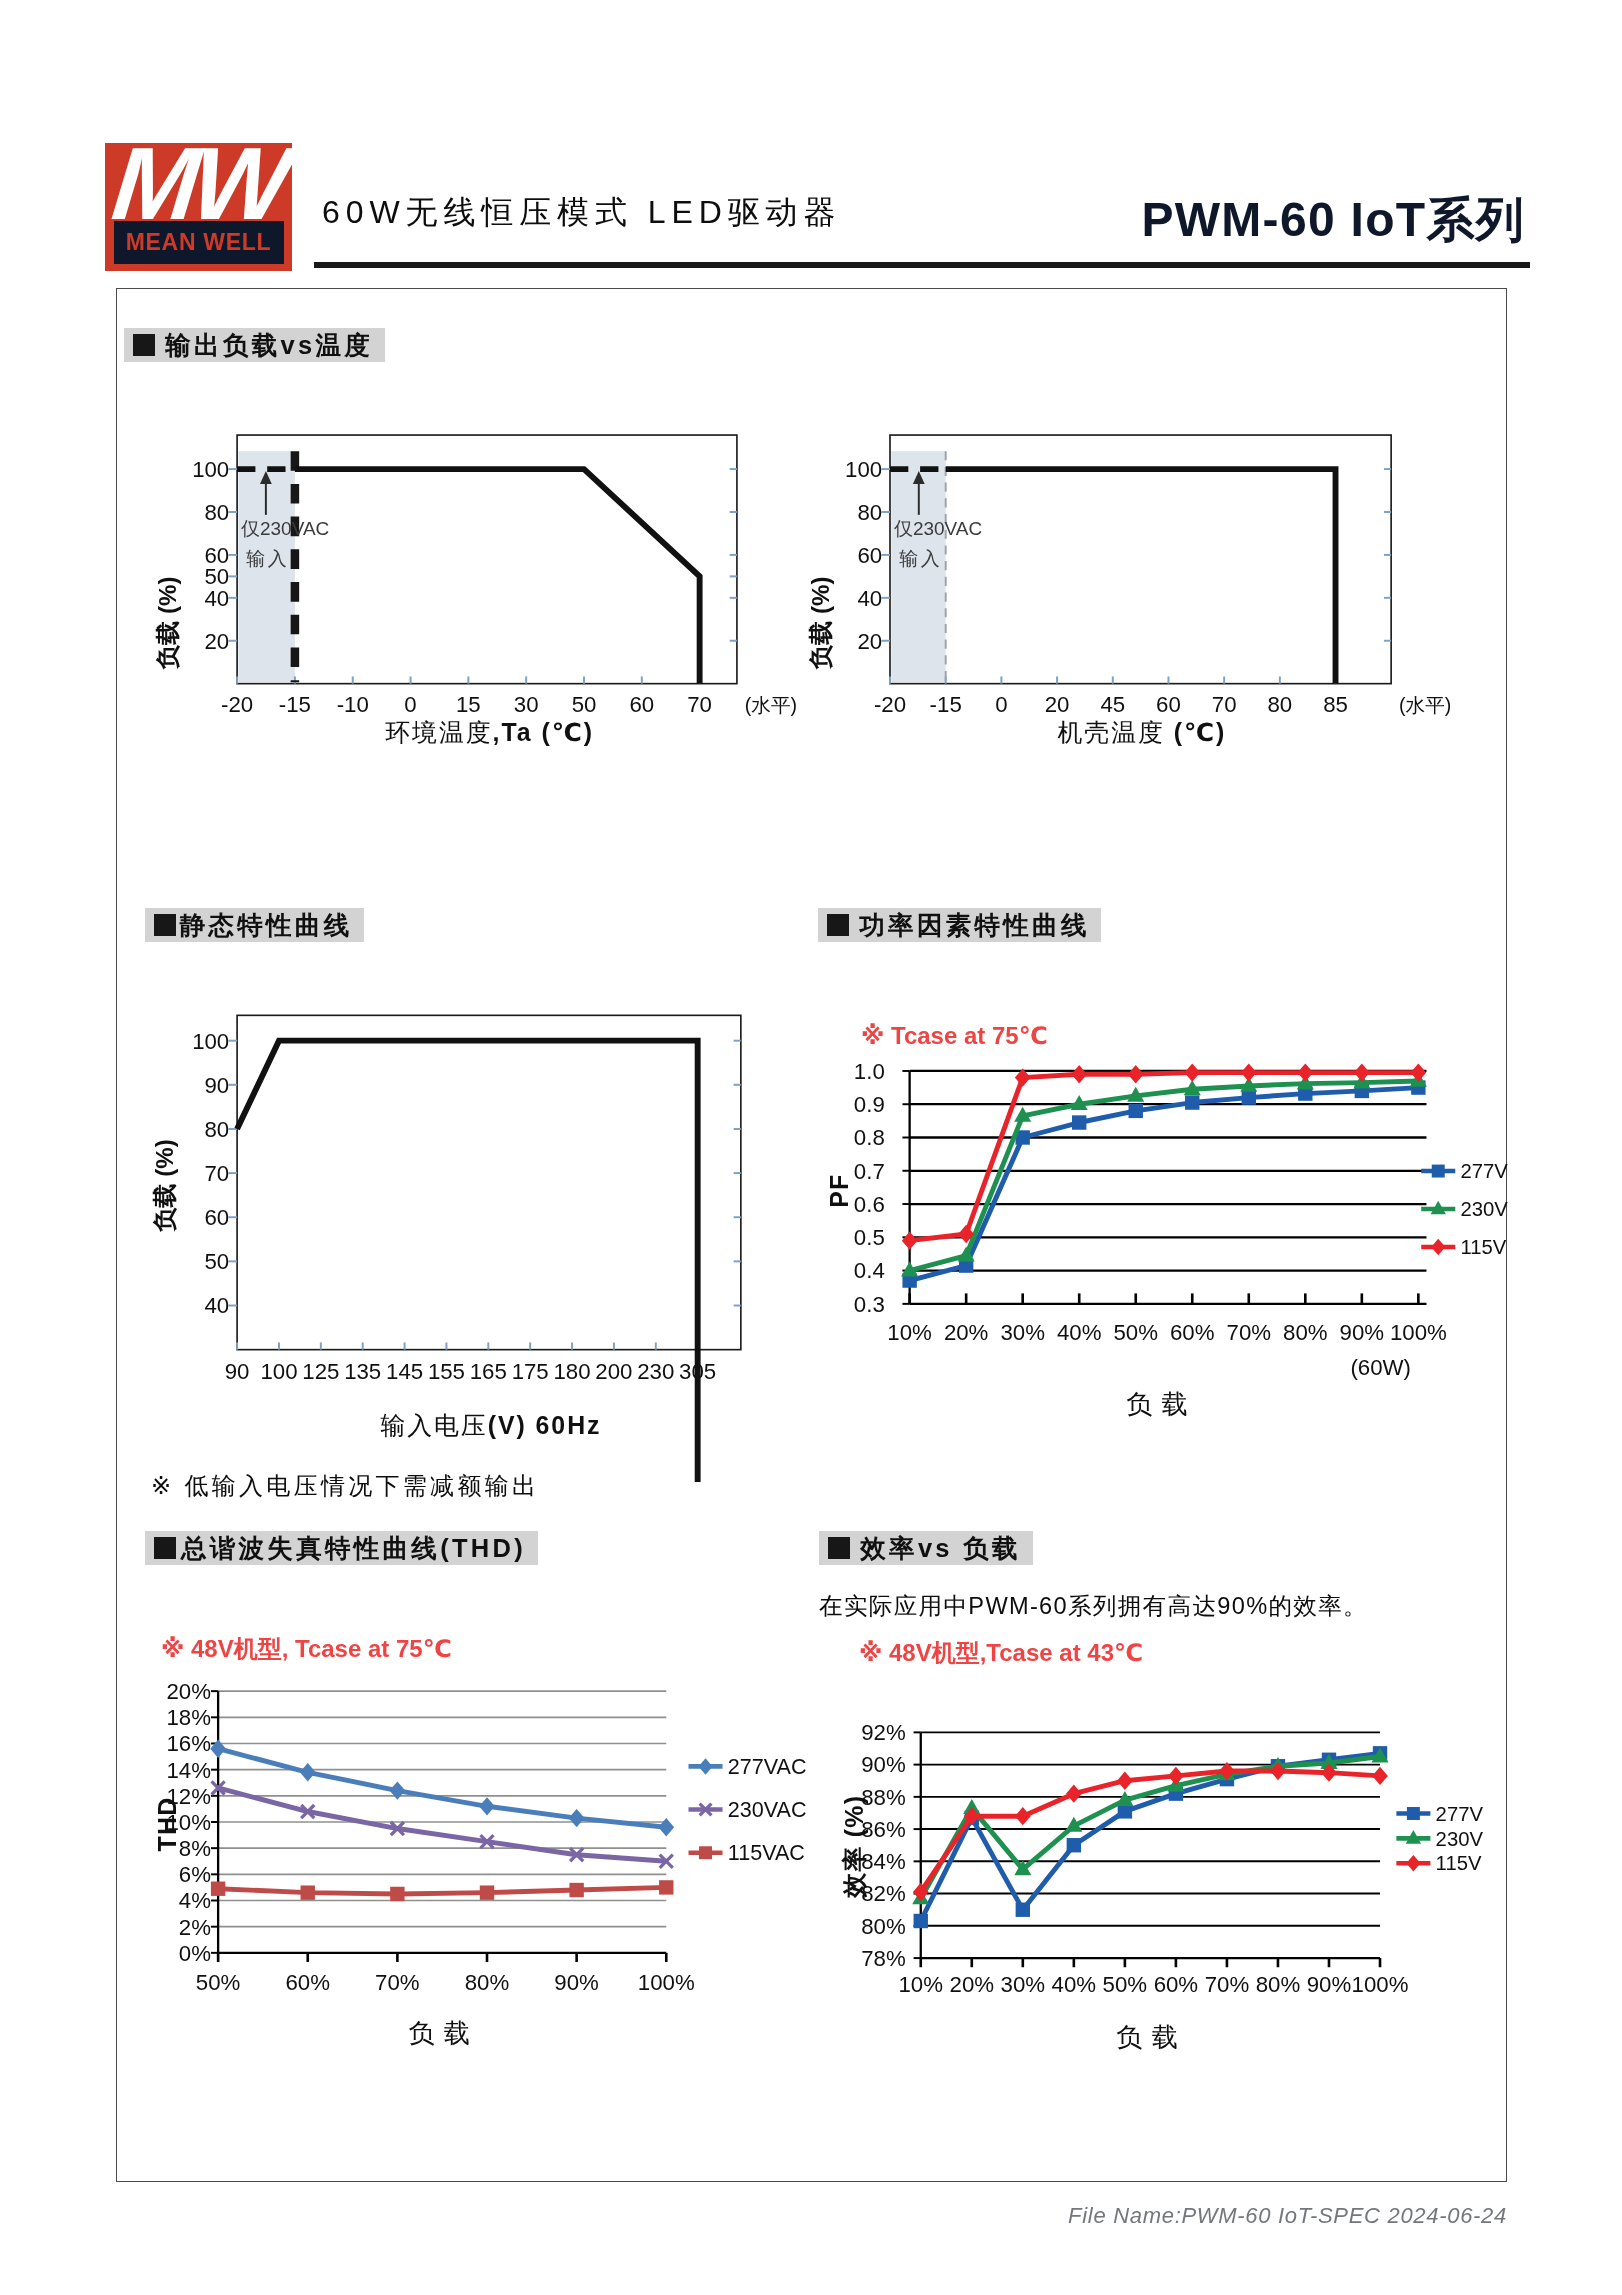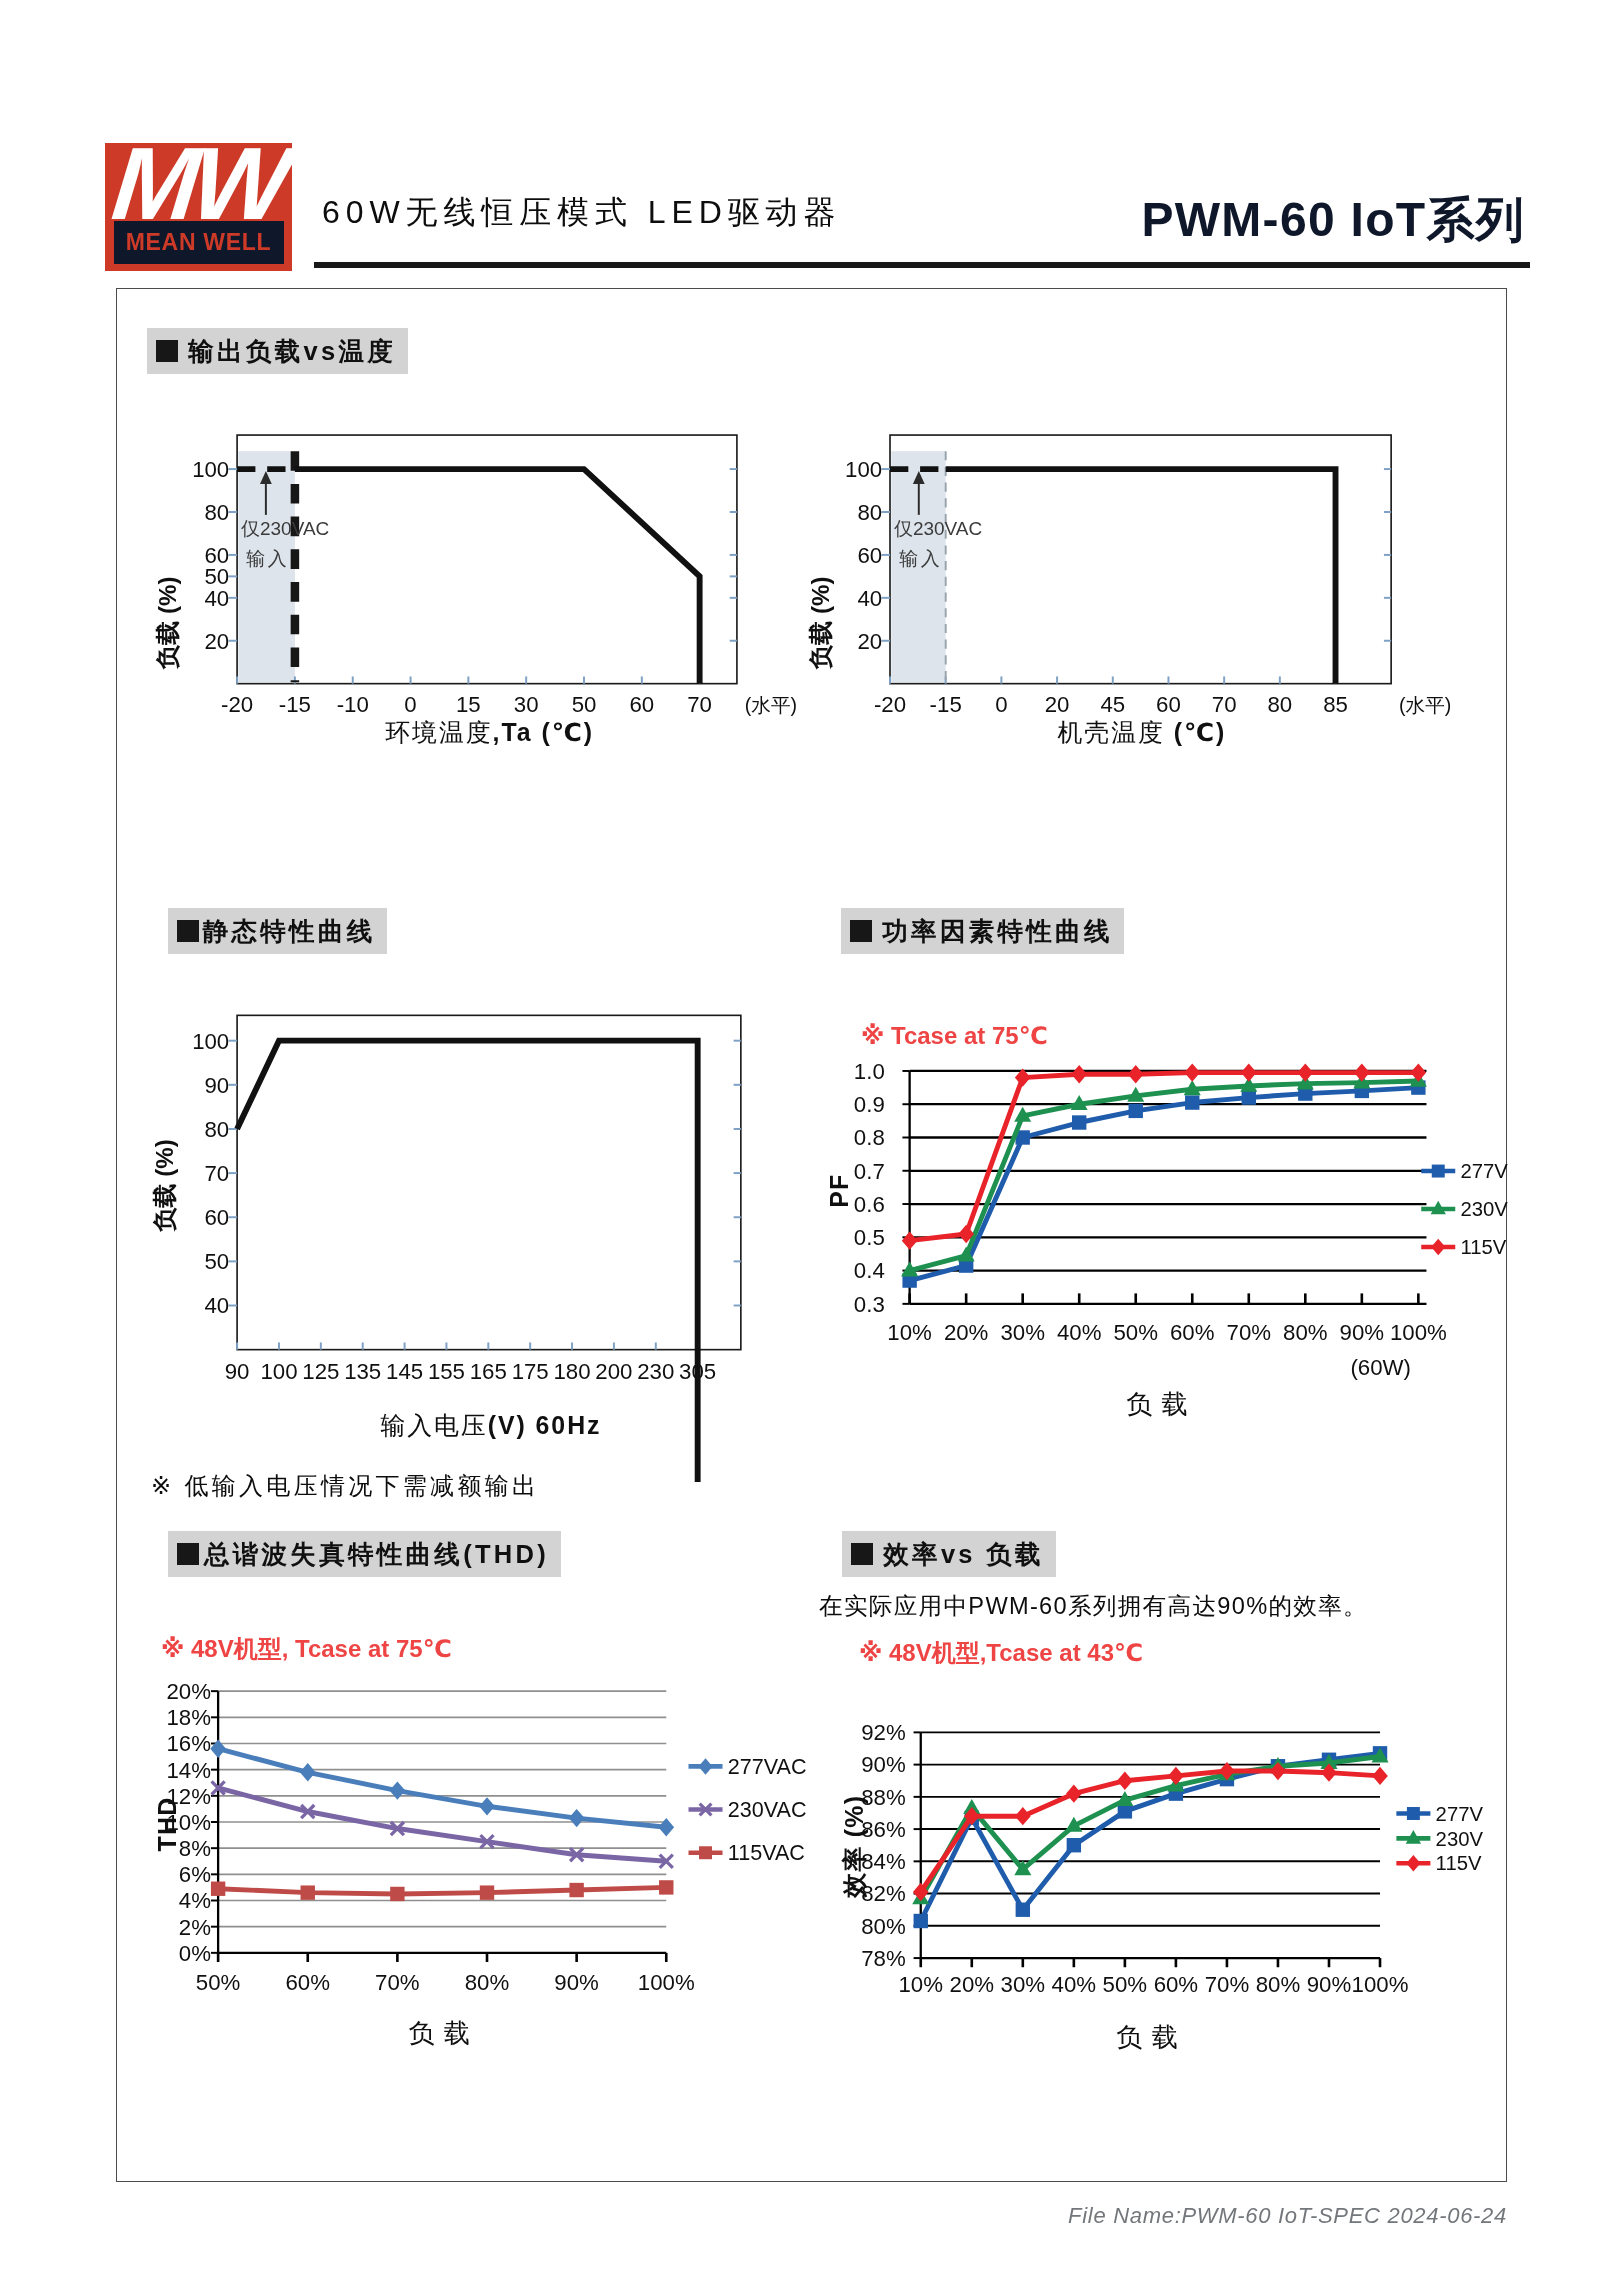--- a/index.html
+++ b/index.html
@@ -9,21 +9,21 @@
   #logo{left:105px;top:143px;width:187px;height:128px;background:#cd3a28;overflow:hidden;}
   #logo .mw{position:absolute;left:0;right:0;top:-18.3px;text-align:center;font-size:103px;font-weight:900;font-style:italic;color:#fff;letter-spacing:-6.5px;transform:skewX(-6deg);}
   #logo .strip{position:absolute;left:8.5px;right:8.5px;bottom:7.2px;height:43px;background:#0f172a;display:flex;align-items:center;justify-content:center;}
   #logo .strip span{color:#cd3a28;font-weight:bold;font-size:23px;letter-spacing:0.7px;}
   #page-title{left:322px;top:191px;font-size:32px;letter-spacing:5.9px;color:#0d0d0d;white-space:nowrap;}
   #series-title{right:98px;top:188px;font-size:48px;font-weight:bold;letter-spacing:1.3px;color:#0f172a;white-space:nowrap;}
   #header-rule{left:314px;top:262px;width:1216px;height:5.9px;background:#181818;}
   
   #content-box{left:116px;top:288px;width:1389px;height:1892px;border:1.3px solid #4c4c4c;}
   
-  .secbar{position:absolute;height:46px;background:#d3d3d3;display:flex;align-items:center;gap:10.5px;padding:0 11.8px 0 9.2px;margin-left:23px;}
+  .secbar{position:absolute;height:34px;background:#d3d3d3;display:flex;align-items:center;gap:10.5px;padding:0 11.8px 0 9.2px;}
   .secbar .sq{width:21.6px;height:21.6px;background:#171717;flex:0 0 auto;}
   .secbar .lbl{font-size:25.5px;font-weight:bold;letter-spacing:3.3px;white-space:nowrap;color:#101010;}
   
   .note{position:absolute;font-size:24px;font-weight:bold;color:#ef4444;white-space:nowrap;}
   .desc{position:absolute;font-size:23.6px;color:#0d0d0d;letter-spacing:1.3px;white-space:nowrap;}
   #static-footnote{position:absolute;font-size:24px;letter-spacing:3.3px;color:#0d0d0d;white-space:nowrap;}
   
   #footer-info{position:absolute;right:116px;top:2203px;font-size:22px;font-style:italic;color:#73777b;letter-spacing:0.7px;}
   #chart-layer{left:0;top:0;width:1623px;height:2295px;}
 </style>

